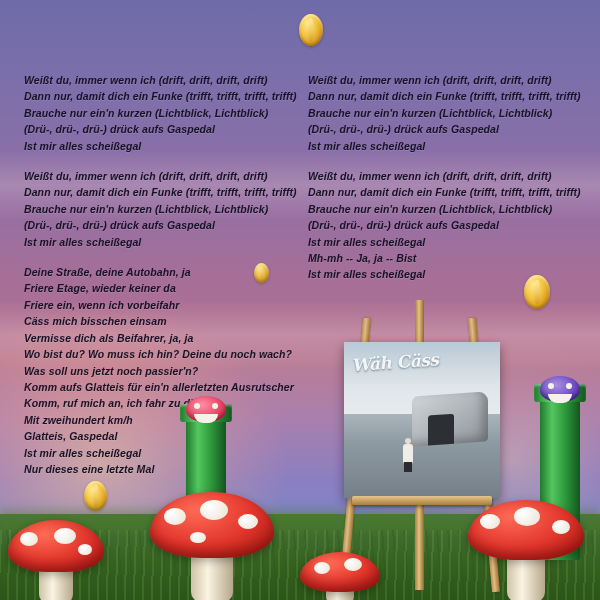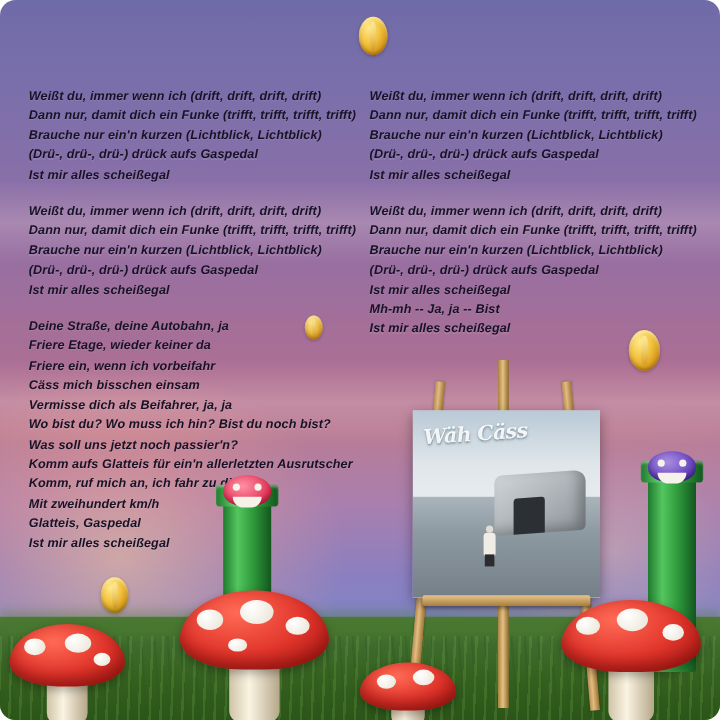--- a/index.html
+++ b/index.html
@@ -23,21 +23,20 @@
         #7a6fab 12%,
         #8a6fa8 26%,
         #9d6f9e 40%,
         #ad6f93 52%,
         #b97c95 60%,
         #a97fae 70%,
         #8b7fc0 80%,
         #7d86c7 88%,
         #77a7b8 95%,
         #7fb08a 100%);
-    border-radius: 13px;
   }
   
   .glow-left {
     position: absolute;
     left: -90px;
     top: 300px;
     width: 380px;
     height: 330px;
     background: radial-gradient(ellipse at center, rgba(255,200,150,0.55) 0%, rgba(255,170,140,0.30) 35%, rgba(200,140,160,0.0) 70%);
     pointer-events: none;
@@ -336,27 +335,28 @@
         <div class="line">Brauche nur ein'n kurzen (Lichtblick, Lichtblick)</div>
         <div class="line">(Drü-, drü-, drü-) drück aufs Gaspedal</div>
         <div class="line">Ist mir alles scheißegal</div>
       </div>
       <div class="stanza">
         <div class="line">Deine Straße, deine Autobahn, ja</div>
         <div class="line">Friere Etage, wieder keiner da</div>
         <div class="line">Friere ein, wenn ich vorbeifahr</div>
         <div class="line">Cäss mich bisschen einsam</div>
         <div class="line">Vermisse dich als Beifahrer, ja, ja</div>
-        <div class="line">Wo bist du? Wo muss ich hin? Bist du noch bist?</div>
+        <div class="line">Wo bist du? Wo muss ich hin? Deine du noch wach?</div>
         <div class="line">Was soll uns jetzt noch passier'n?</div>
         <div class="line">Komm aufs Glatteis für ein'n allerletzten Ausrutscher</div>
         <div class="line">Komm, ruf mich an, ich fahr zu dir</div>
         <div class="line">Mit zweihundert km/h</div>
         <div class="line">Glatteis, Gaspedal</div>
         <div class="line">Ist mir alles scheißegal</div>
+        <div class="line">Nur dieses eine letzte Mal</div>
       </div>
     </div>
 
     <div class="col col-right">
       <div class="stanza">
         <div class="line">Weißt du, immer wenn ich (drift, drift, drift, drift)</div>
         <div class="line">Dann nur, damit dich ein Funke (trifft, trifft, trifft, trifft)</div>
         <div class="line">Brauche nur ein'n kurzen (Lichtblick, Lichtblick)</div>
         <div class="line">(Drü-, drü-, drü-) drück aufs Gaspedal</div>
         <div class="line">Ist mir alles scheißegal</div>

